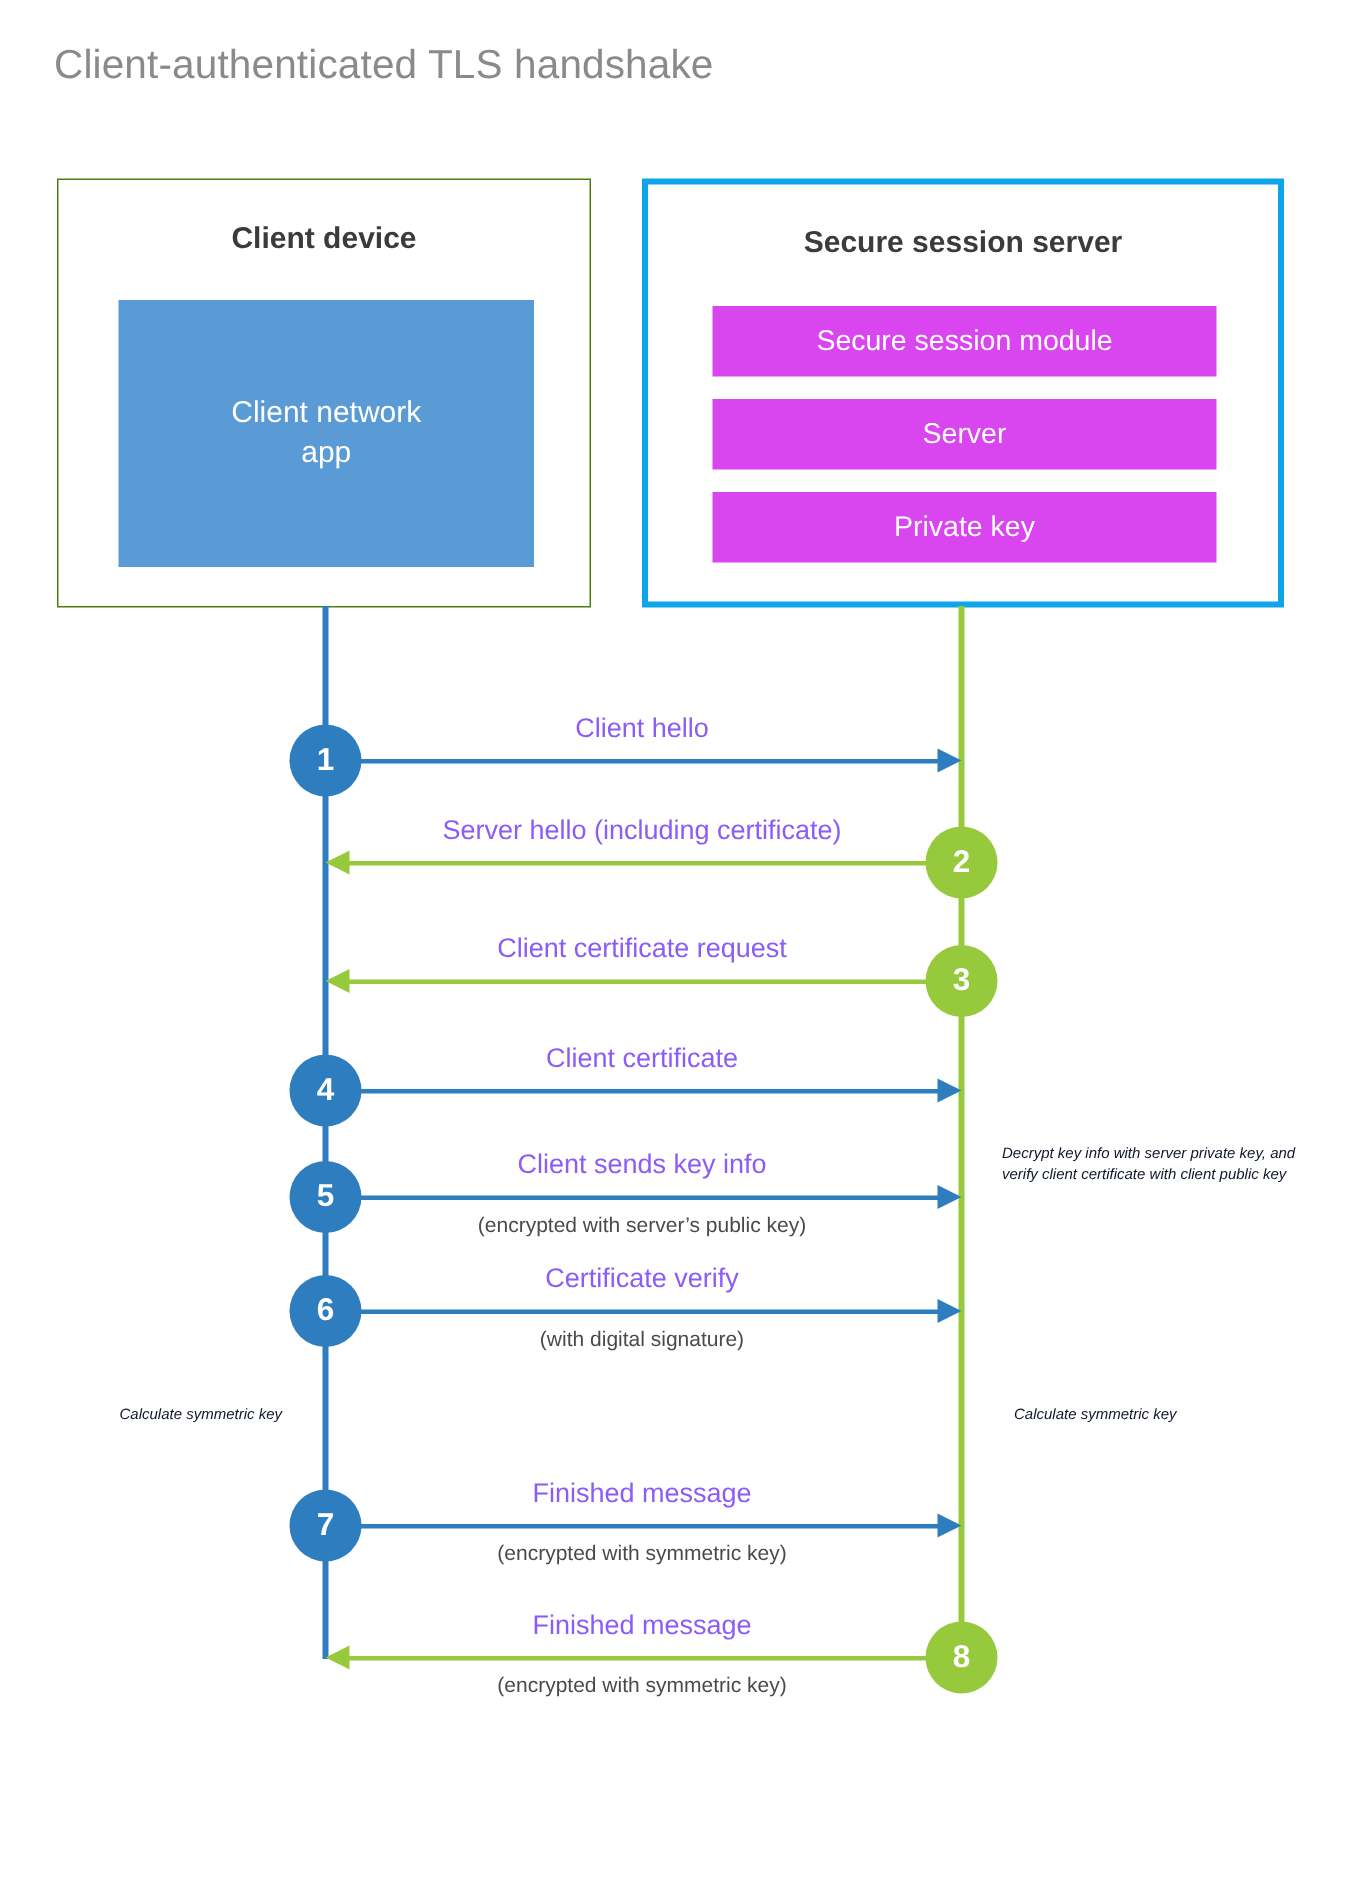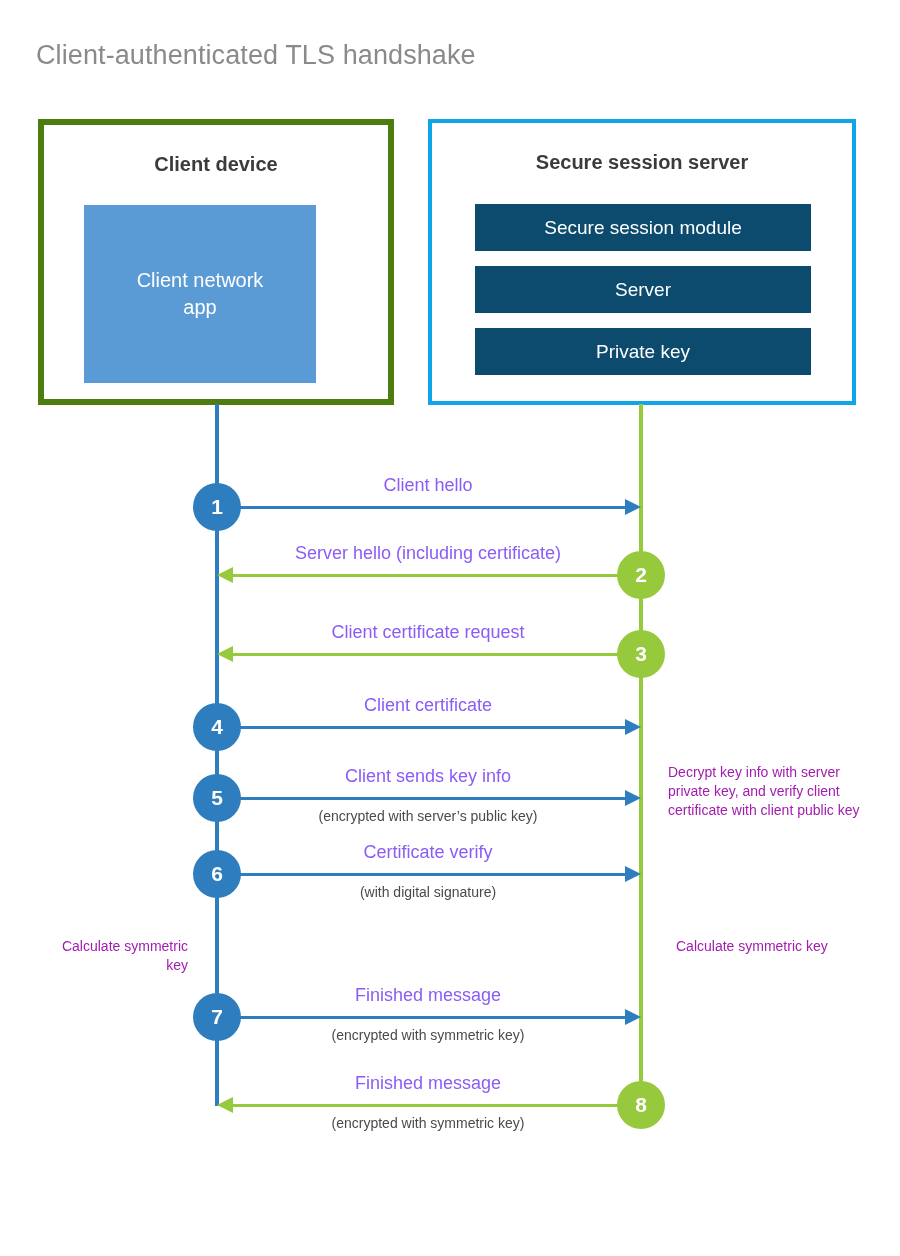--- a/index.html
+++ b/index.html
@@ -19,35 +19,34 @@
   
   #page-title {
     position: absolute;
     left: 36px;
     top: 28px;
     font-size: 27px;
     font-weight: 400;
     color: #8a8a8a;
     letter-spacing: 0.1px;
     white-space: nowrap;
-    margin-top: 12px;
   }
 
   
   .participant-box {
     position: absolute;
     background: #ffffff;
     box-sizing: border-box;
   }
   #client-box {
     left: 38px;
     top: 119px;
     width: 356px;
     height: 286px;
-    border: 6px solid #4d7c0f;
+    border: 1px solid #4d7c0f;
   }
   #server-box {
     left: 428px;
     top: 119px;
     width: 428px;
     height: 286px;
     border: 4px solid #0ea5e9;
   }
   .participant-title {
     position: absolute;
@@ -56,39 +55,39 @@
     top: 28px;
     text-align: center;
     font-size: 20px;
     font-weight: bold;
     color: #3b3b3b;
   }
   #client-app {
     position: absolute;
     left: 40px;
     top: 80px;
-    width: 232px;
+    width: 277px;
     height: 178px;
     background: #5b9bd5;
     color: #ffffff;
     font-size: 20px;
     display: flex;
     align-items: center;
     justify-content: center;
     text-align: center;
     line-height: 1.35;
   }
   #client-app span { display: block; width: 150px; }
 
   .server-bar {
     position: absolute;
     left: 43px;
     width: 336px;
     height: 47px;
-    background: #0c4a6e;
+    background: #d946ef;
     color: #ffffff;
     font-size: 19px;
     display: flex;
     align-items: center;
     justify-content: center;
   }
   #server-bar-0 { top: 81px; }
   #server-bar-1 { top: 143px; }
   #server-bar-2 { top: 205px; }
 
@@ -169,24 +168,25 @@
     font-size: 14px;
     color: #4a4a4a;
     top: 10px;
     white-space: nowrap;
   }
   .step-sublabel:empty { display: none; }
 
   
   .annotation {
     position: absolute;
-    font-size: 14px;
+    font-size: 10px;
     line-height: 1.35;
-    color: #a21caf;
+    color: #0f172a;
     white-space: pre-line;
+    font-style: italic;
   }
   #server-note-decrypt {
     left: 668px;
     top: 763px;
     width: 200px;
     text-align: left;
   }
   #client-note-symmetric {
     left: 48px;
     top: 937px;

